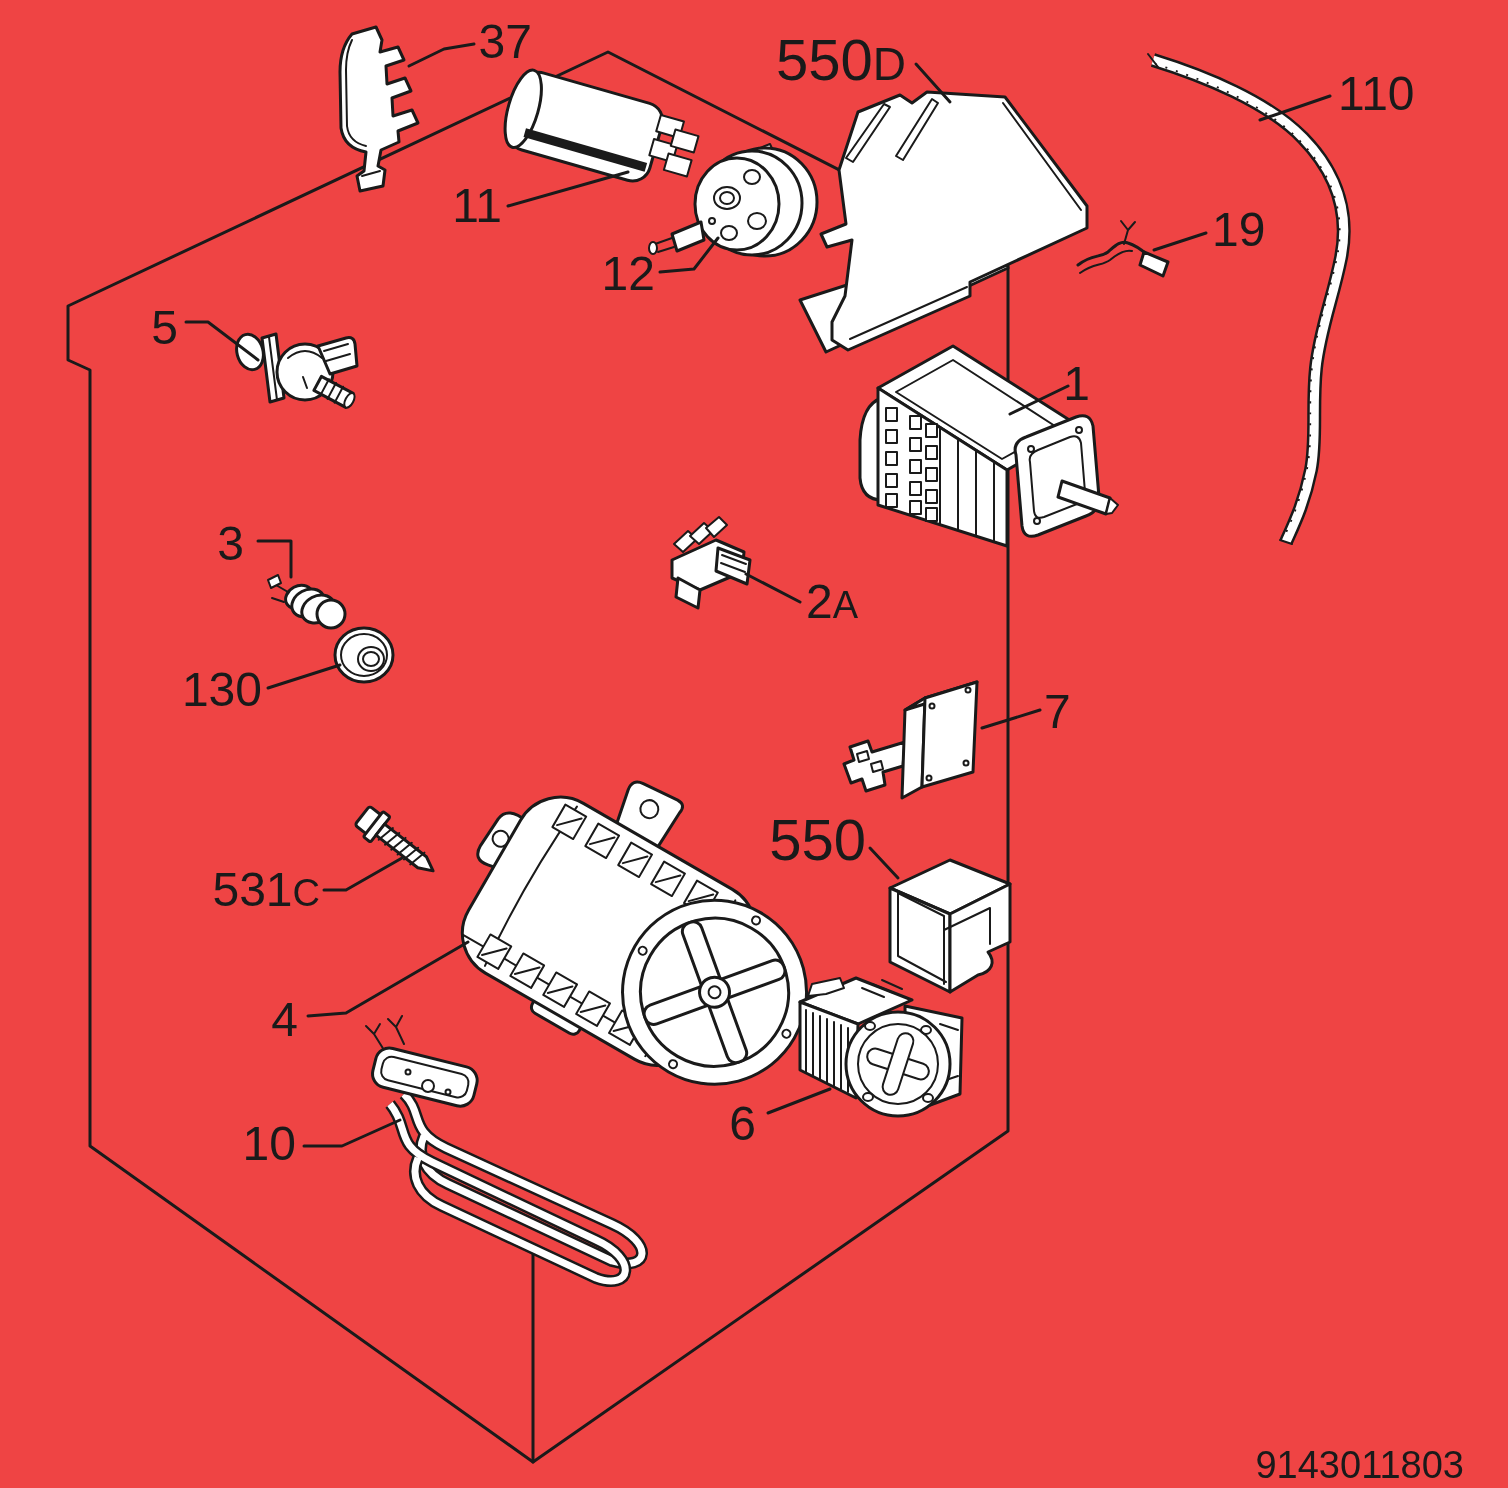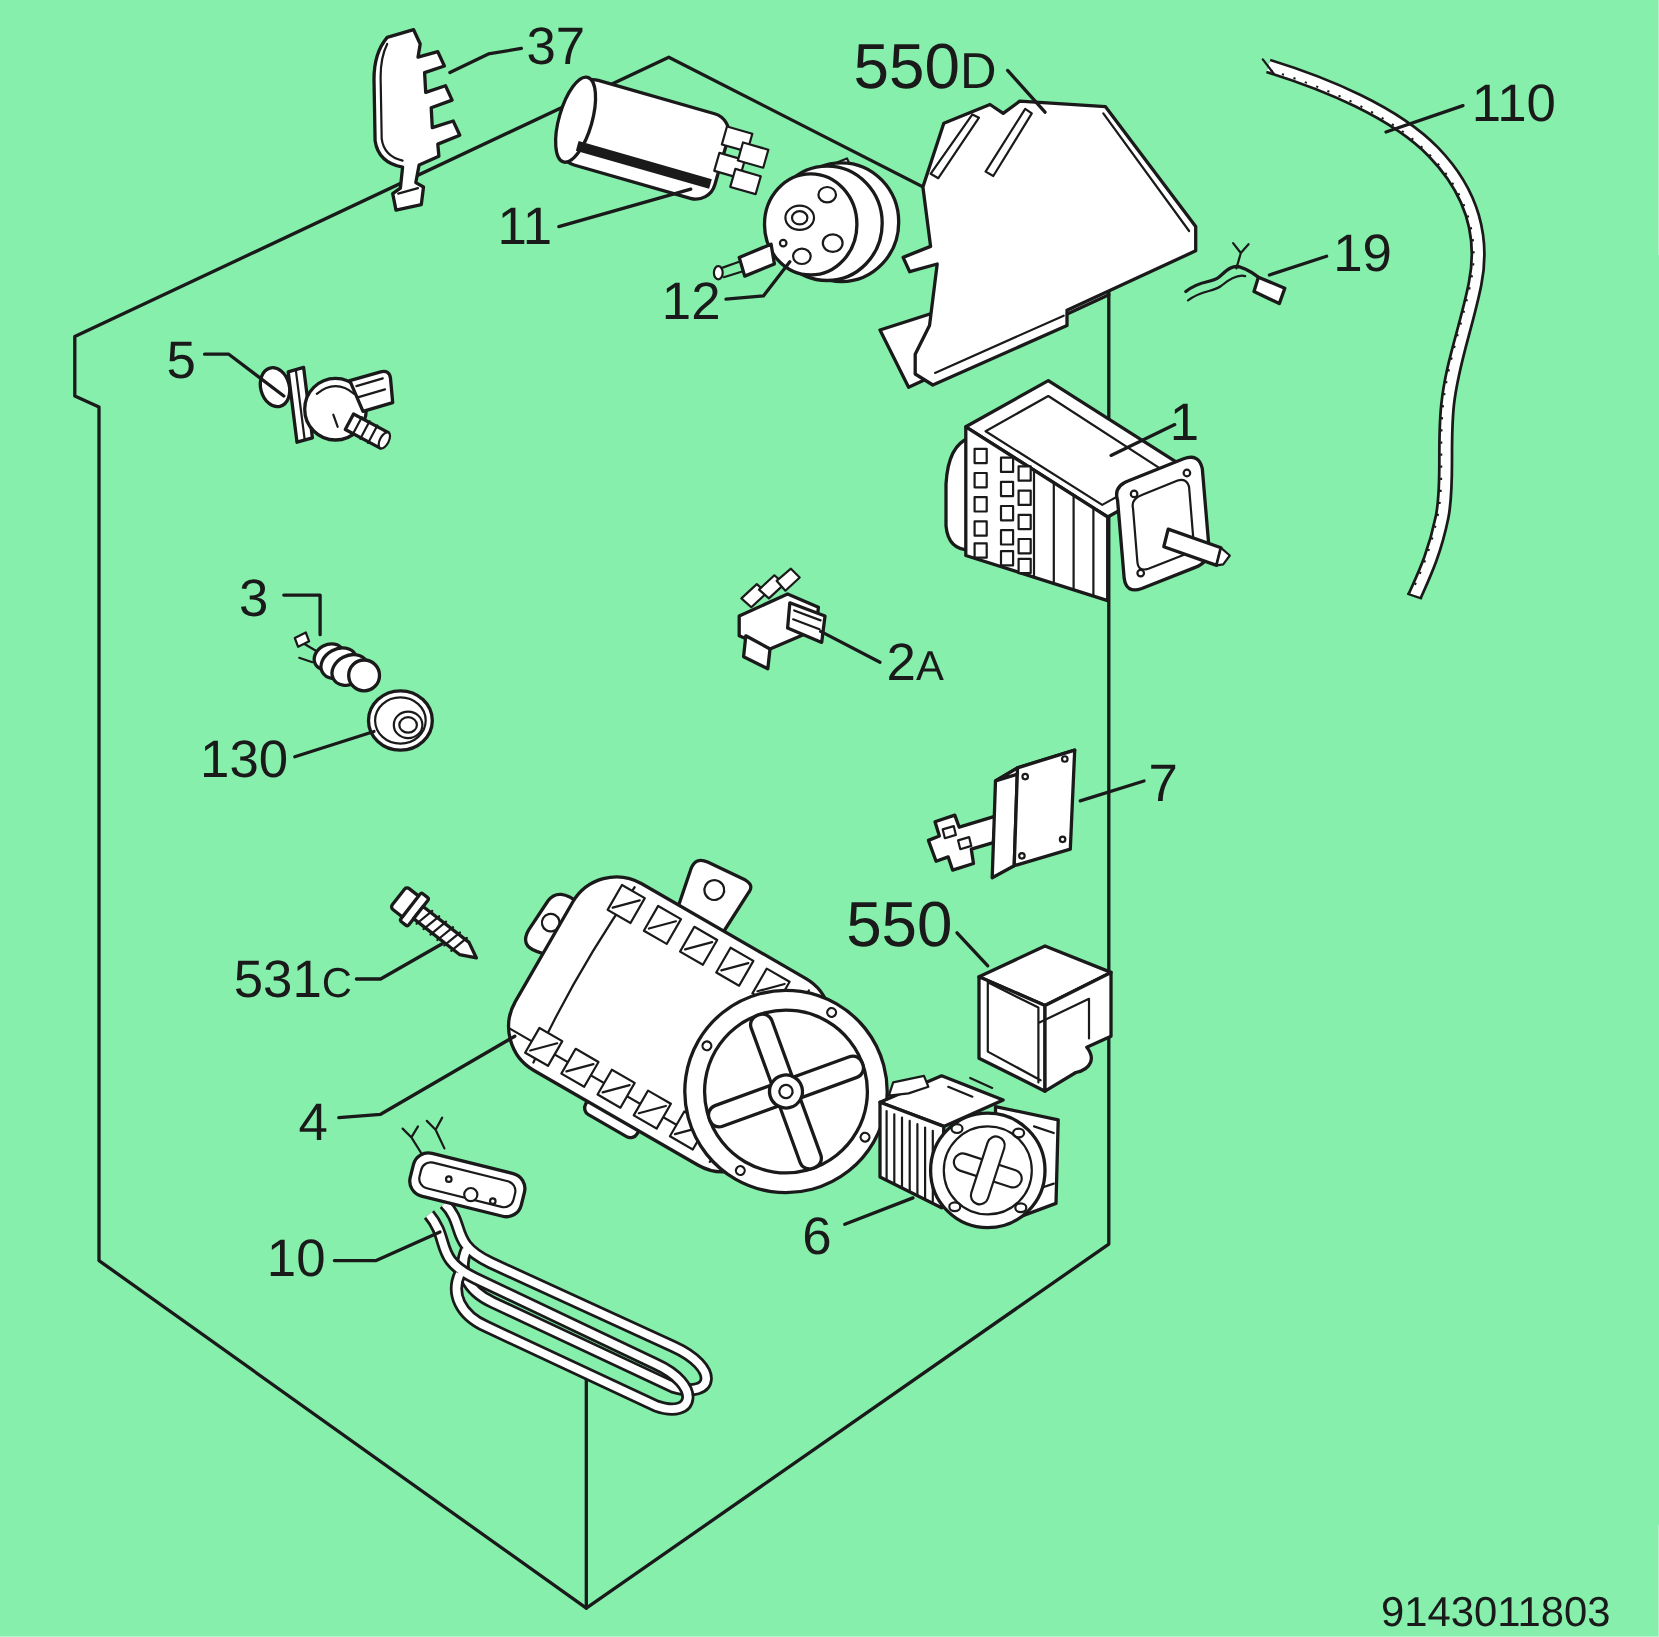--- a/index.html
+++ b/index.html
@@ -1,16 +1,16 @@
 <!DOCTYPE html>
 <html><head>
 <meta charset="utf-8">
 <style>
   html,body{margin:0;padding:0;background:#ffffff;}
-  .stage{position:relative;width:1508px;height:1488px;background:#86efac;overflow:hidden;}
+  .stage{position:relative;width:1508px;height:1488px;background:#ef4444;overflow:hidden;}
   svg{display:block;}
   .ink{stroke:#1a1a1a;fill:none;stroke-width:3;stroke-linecap:round;stroke-linejoin:round;}
   .ink2{stroke:#1a1a1a;fill:none;stroke-width:2;stroke-linecap:round;stroke-linejoin:round;}
   .part{stroke:#1a1a1a;fill:#ffffff;stroke-width:3;stroke-linecap:round;stroke-linejoin:round;}
   .part2{stroke:#1a1a1a;fill:#ffffff;stroke-width:2;stroke-linecap:round;stroke-linejoin:round;}
   .solid{fill:#1a1a1a;stroke:none;}
   .callout{stroke:#1a1a1a;fill:none;stroke-width:3;stroke-linecap:round;stroke-linejoin:round;}
   .tube-out{stroke:#1a1a1a;stroke-width:12;fill:none;stroke-linecap:butt;stroke-linejoin:round;}
   .tube-in{stroke:#ffffff;stroke-width:7;fill:none;stroke-linecap:butt;stroke-linejoin:round;}
   .hose-out{stroke:#1a1a1a;stroke-width:14;fill:none;stroke-linecap:butt;}

